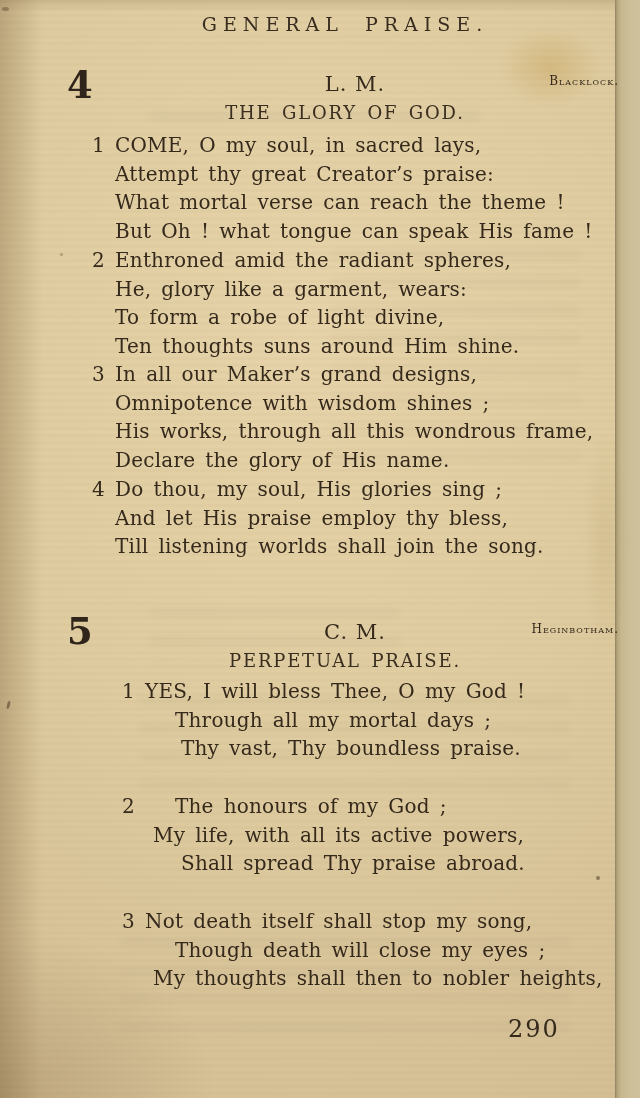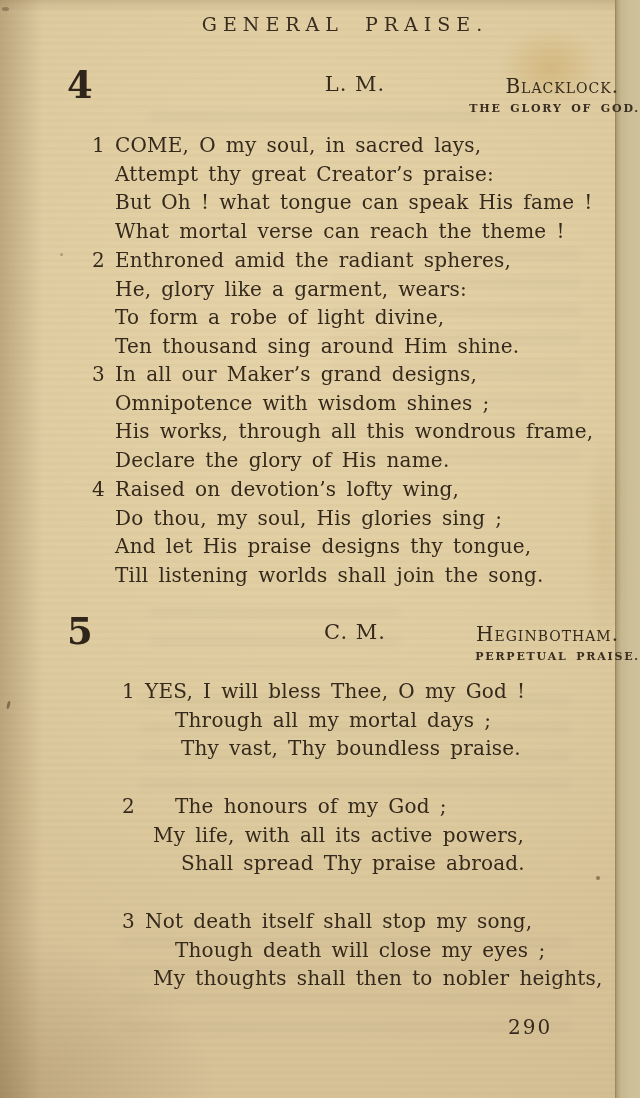--- a/index.html
+++ b/index.html
@@ -50,34 +50,34 @@
     background:repeating-linear-gradient(to bottom, rgba(118,114,92,0.13) 0 9px, rgba(0,0,0,0) 9px 28px);
   }
   .speck{position:absolute;background:rgba(66,50,28,.5);border-radius:50%;}
 
   .running-header{
     position:absolute;left:50px;top:13px;width:590px;text-align:center;
     font-size:19px;letter-spacing:6px;word-spacing:9px;color:#372c1f;
   }
   .h-num{position:absolute;font-weight:bold;font-size:37px;line-height:38px;color:#30251a;}
   .meter{position:absolute;left:60px;width:590px;text-align:center;font-size:21px;letter-spacing:1px;}
-  .author{position:absolute;right:21px;font-variant:small-caps;font-size:20px;letter-spacing:1px;}
+  .author{position:absolute;right:21px;font-variant:small-caps;font-size:12px;letter-spacing:1px;}
   .hymn-title{
-    position:absolute;left:50px;width:590px;text-align:right;
-    font-size:11px;letter-spacing:1.8px;word-spacing:3px;font-weight:bold;color:#3a2e20;
+    position:absolute;left:50px;width:590px;text-align:center;
+    font-size:18px;letter-spacing:1.8px;word-spacing:3px;font-weight:normal;color:#3a2e20;
   }
   .stanza{
     position:absolute;font-size:20px;line-height:28.6px;
     letter-spacing:0.2px;word-spacing:3.5px;color:#35291c;
   }
   .vnum{position:absolute;left:-23px;top:0;}
   .ind-a{margin-left:30px;}
   .ind-b{margin-left:8px;}
   .ind-c{margin-left:36px;}
-  .page-number{position:absolute;left:508px;top:1015px;font-size:20px;letter-spacing:2px;}
+  .page-number{position:absolute;left:508px;top:1015px;font-size:24px;letter-spacing:2px;}
 </style>
 </head>
 <body>
 
 <div class="page">
 
   <div class="grain"></div>
   <div class="gutter-shadow"></div>
   <div class="top-shadow"></div>
   <div class="corner-shadow"></div>
@@ -101,45 +101,44 @@
 
   <div class="h-num" style="left:67px;top:66px;">4</div>
   <div class="meter" style="top:72px;">L. M.</div>
   <div class="author" style="top:74px;">Blacklock.</div>
   <div class="hymn-title" style="top:102px;">THE GLORY OF GOD.</div>
 
   <div class="stanza" style="left:115px;top:131px;">
     <span class="vnum">1</span>
     <div>COME, O my soul, in sacred lays,</div>
     <div>Attempt thy great Creator’s praise:</div>
+    <div>What mortal verse can reach the theme !</div>
     <div>But Oh ! what tongue can speak His fame !</div>
-    <div>What mortal verse can reach the theme !</div>
   </div>
 
   <div class="stanza" style="left:115px;top:246px;">
     <span class="vnum">2</span>
     <div>Enthroned amid the radiant spheres,</div>
     <div>He, glory like a garment, wears:</div>
     <div>To form a robe of light divine,</div>
-    <div>Ten thousand sing around Him shine.</div>
+    <div>Ten thoughts suns around Him shine.</div>
   </div>
 
   <div class="stanza" style="left:115px;top:360px;">
     <span class="vnum">3</span>
     <div>In all our Maker’s grand designs,</div>
     <div>Omnipotence with wisdom shines ;</div>
     <div>His works, through all this wondrous frame,</div>
     <div>Declare the glory of His name.</div>
   </div>
 
   <div class="stanza" style="left:115px;top:475px;">
     <span class="vnum">4</span>
-    <div>Raised on devotion’s lofty wing,</div>
     <div>Do thou, my soul, His glories sing ;</div>
-    <div>And let His praise designs thy tongue,</div>
+    <div>And let His praise employ thy bless,</div>
     <div>Till listening worlds shall join the song.</div>
   </div>
 
   <div class="h-num" style="left:67px;top:612px;">5</div>
   <div class="meter" style="top:620px;">C. M.</div>
   <div class="author" style="top:622px;">Heginbotham.</div>
   <div class="hymn-title" style="top:650px;">PERPETUAL PRAISE.</div>
 
   <div class="stanza" style="left:145px;top:677px;">
     <span class="vnum">1</span>

